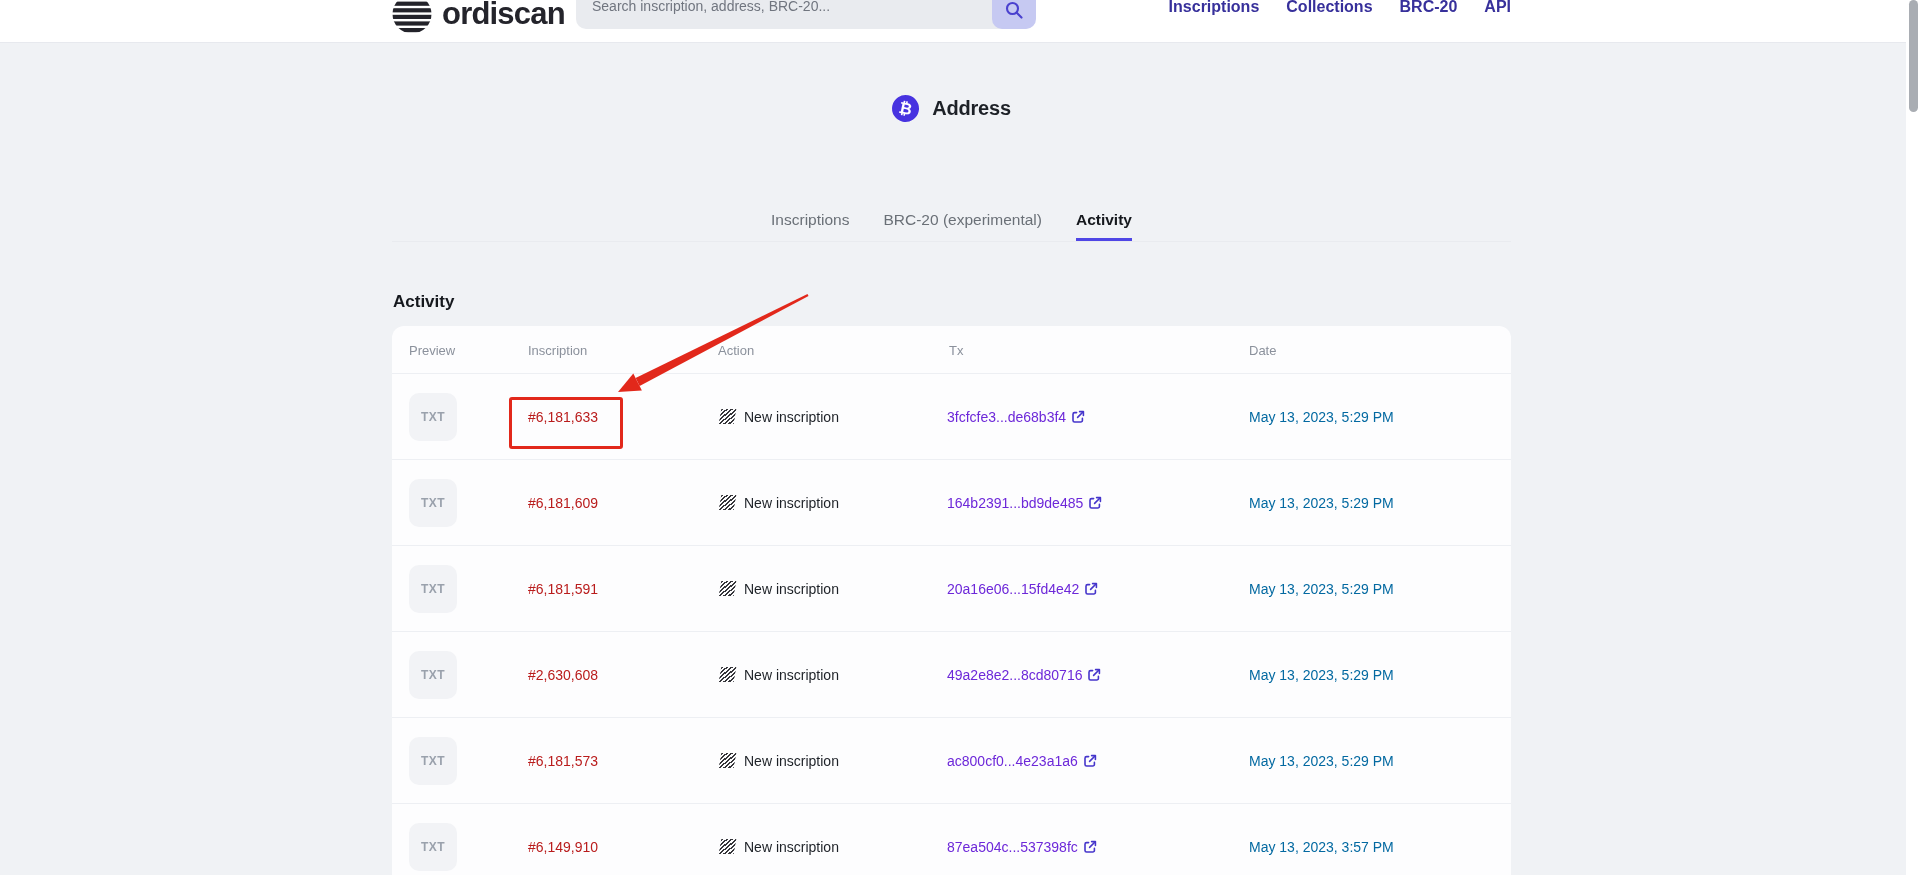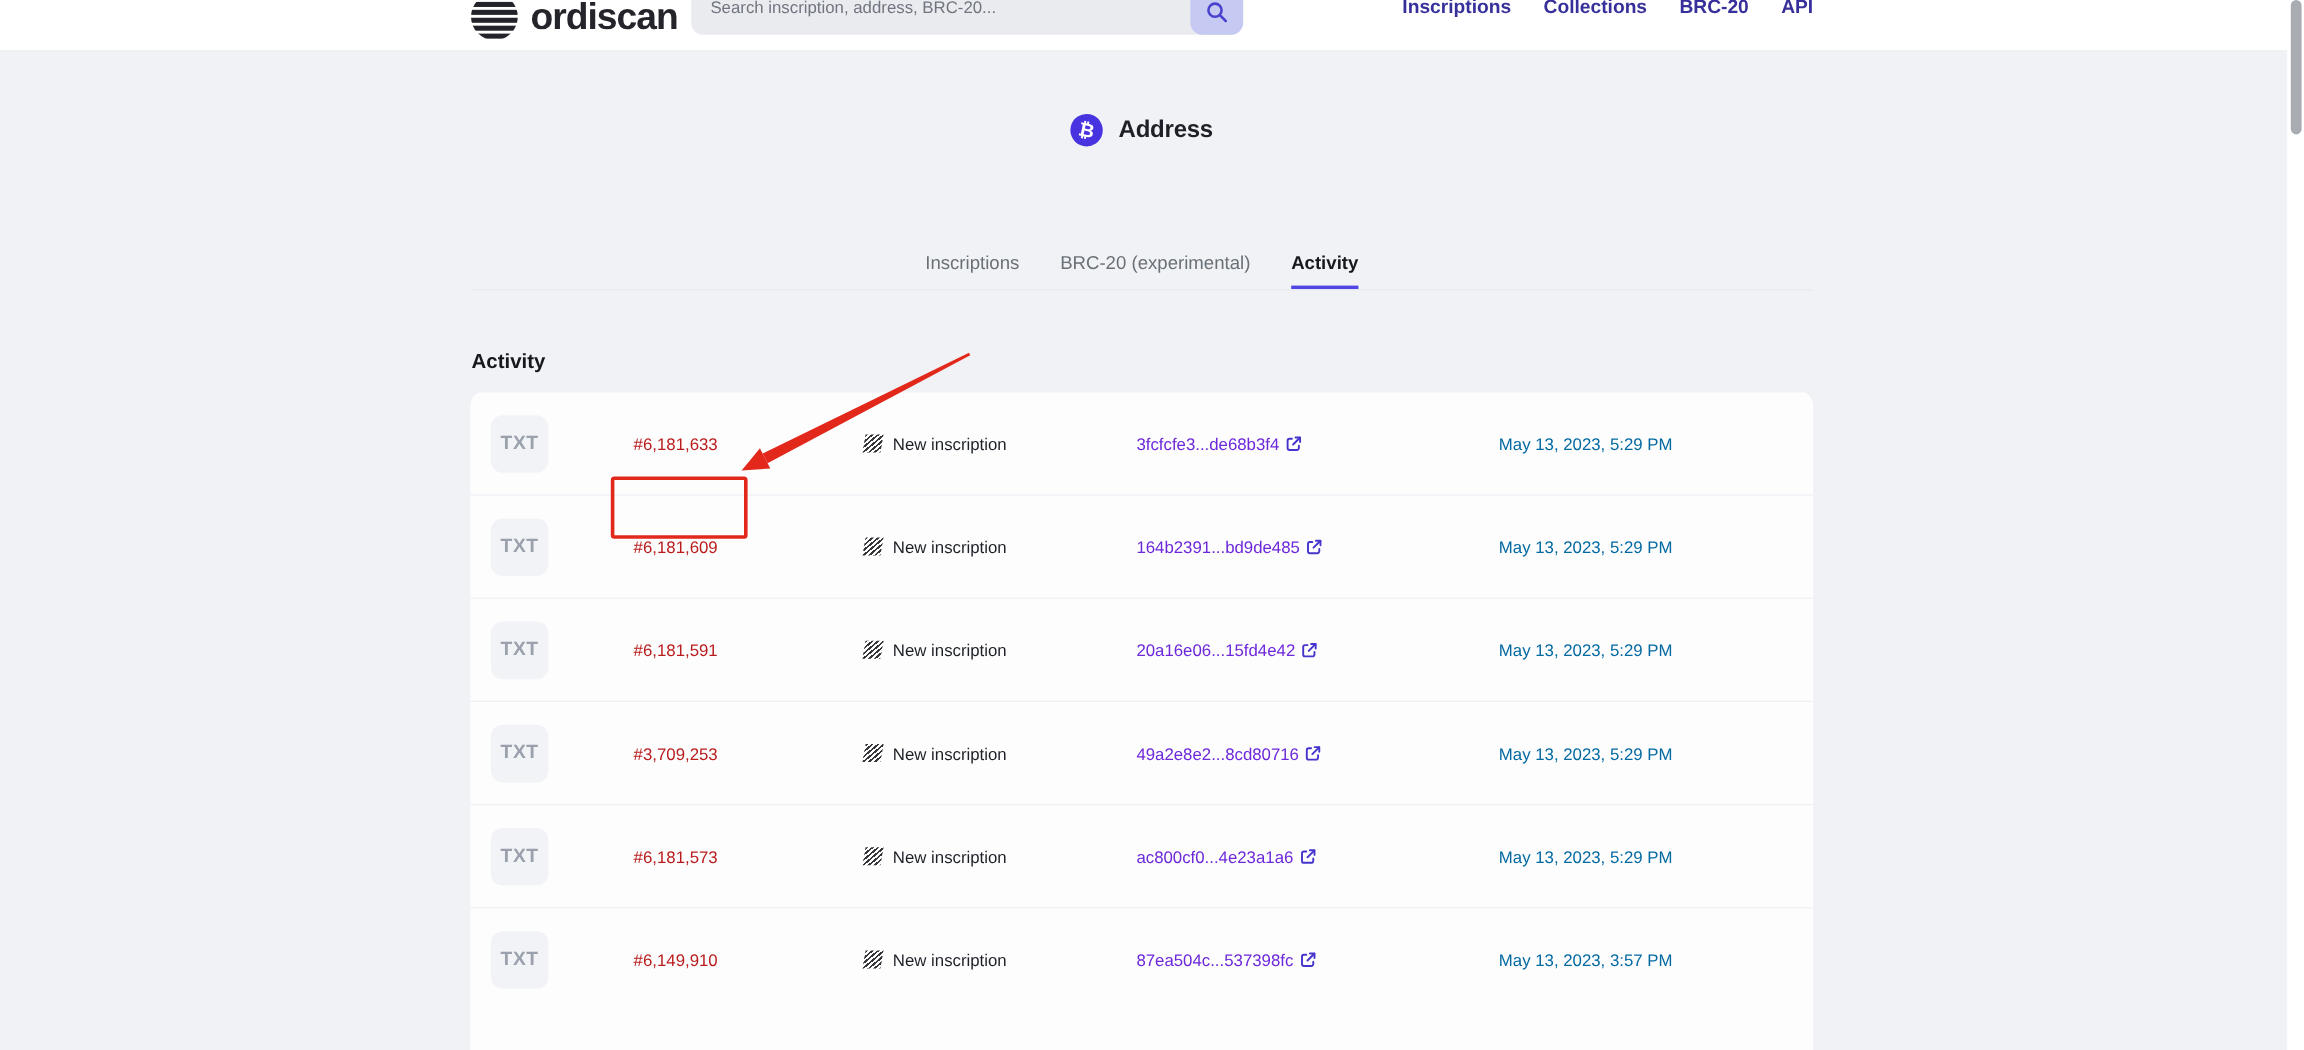--- a/index.html
+++ b/index.html
@@ -66,21 +66,21 @@
   .thead span:nth-child(2){left:136px;}
   .thead span:nth-child(3){left:326px;}
   .thead span:nth-child(4){left:557px;}
   .thead span:nth-child(5){left:857px;}
   .row{position:relative;height:85px;border-top:1px solid #edeff3;}
   .badge{
     position:absolute;left:17px;top:50%;transform:translateY(-50%);
     width:48px;height:48px;background:#f2f3f6;border-radius:10px;
     display:flex;align-items:center;justify-content:center;cursor:pointer;
   }
-  .badge-txt{font-size:16px;font-weight:600;color:#9aa1ac;letter-spacing:0.5px;}
+  .badge-txt{font-size:12px;font-weight:600;color:#9aa1ac;letter-spacing:0.5px;}
   .cell-inscription{
     position:absolute;left:136px;top:50%;transform:translateY(-50%);
     font-size:14px;font-weight:500;color:#b91c1c;text-decoration:none;cursor:pointer;
   }
   .cell-action{
     position:absolute;left:328px;top:50%;transform:translateY(-50%);
     display:flex;align-items:center;gap:9px;font-size:14px;color:#1d2127;
   }
   .hatch-icon{
     width:15px;height:15px;transform:skewX(-10deg);
@@ -153,20 +153,27 @@
   <div class="tabs">
       <div class="tab">Inscriptions</div>
       <div class="tab">BRC-20 (experimental)</div>
       <div class="tab active">Activity</div>
     </div>
   <div class="tabs-rule"></div>
 
   <div class="activity-heading">Activity</div>
 
   <div class="card">
+    <div class="thead">
+        <span>Preview</span>
+        <span>Inscription</span>
+        <span>Action</span>
+        <span>Tx</span>
+        <span>Date</span>
+      </div>
     <div class="tbody">
   <div class="row">
     <div class="badge">
       <span class="badge-txt">TXT</span>
     </div>
     <a class="cell-inscription">#6,181,633</a>
     <div class="cell-action">
       <span class="hatch-icon"></span>
       <span class="action-text">New inscription</span>
     </div>
@@ -218,21 +225,21 @@
         <path d="M13.2 2.8 7.6 8.4" stroke="#4535cb" stroke-width="1.6" stroke-linecap="round"></path>
       </svg>
     </a>
     <div class="cell-date">May 13, 2023, 5:29 PM</div>
   </div>
 
   <div class="row">
     <div class="badge">
       <span class="badge-txt">TXT</span>
     </div>
-    <a class="cell-inscription">#3,709,253</a>
+    <a class="cell-inscription">#2,630,608</a>
     <div class="cell-action">
       <span class="hatch-icon"></span>
       <span class="action-text">New inscription</span>
     </div>
     <a class="cell-tx">
       <span class="tx-text">49a2e8e2...8cd80716</span>
       <svg width="16" height="16" viewBox="0 0 16 16" fill="none">
         <path d="M6.6 3.6H4.6A1.6 1.6 0 0 0 3 5.2v6.2A1.6 1.6 0 0 0 4.6 13h6.2a1.6 1.6 0 0 0 1.6-1.6V9.4" stroke="#4535cb" stroke-width="1.6" stroke-linecap="round"></path>
         <path d="M9.6 2.6h3.8v3.8" stroke="#4535cb" stroke-width="1.6" stroke-linecap="round" stroke-linejoin="round"></path>
         <path d="M13.2 2.8 7.6 8.4" stroke="#4535cb" stroke-width="1.6" stroke-linecap="round"></path>

